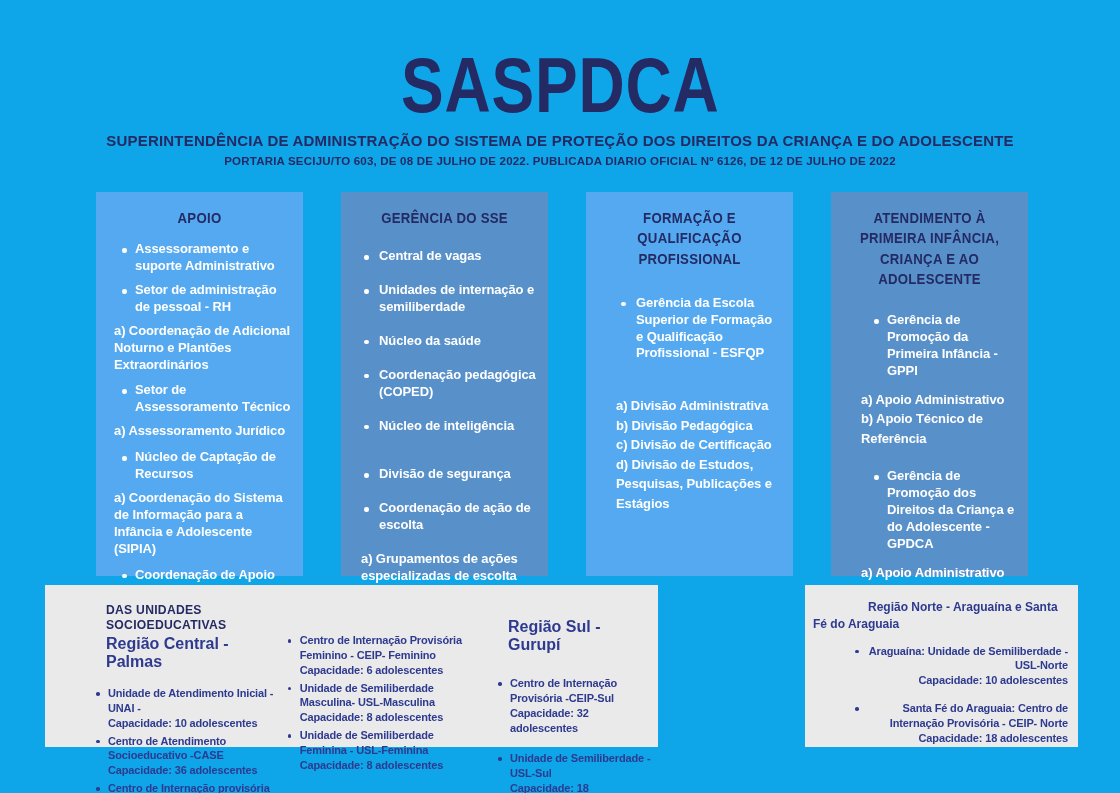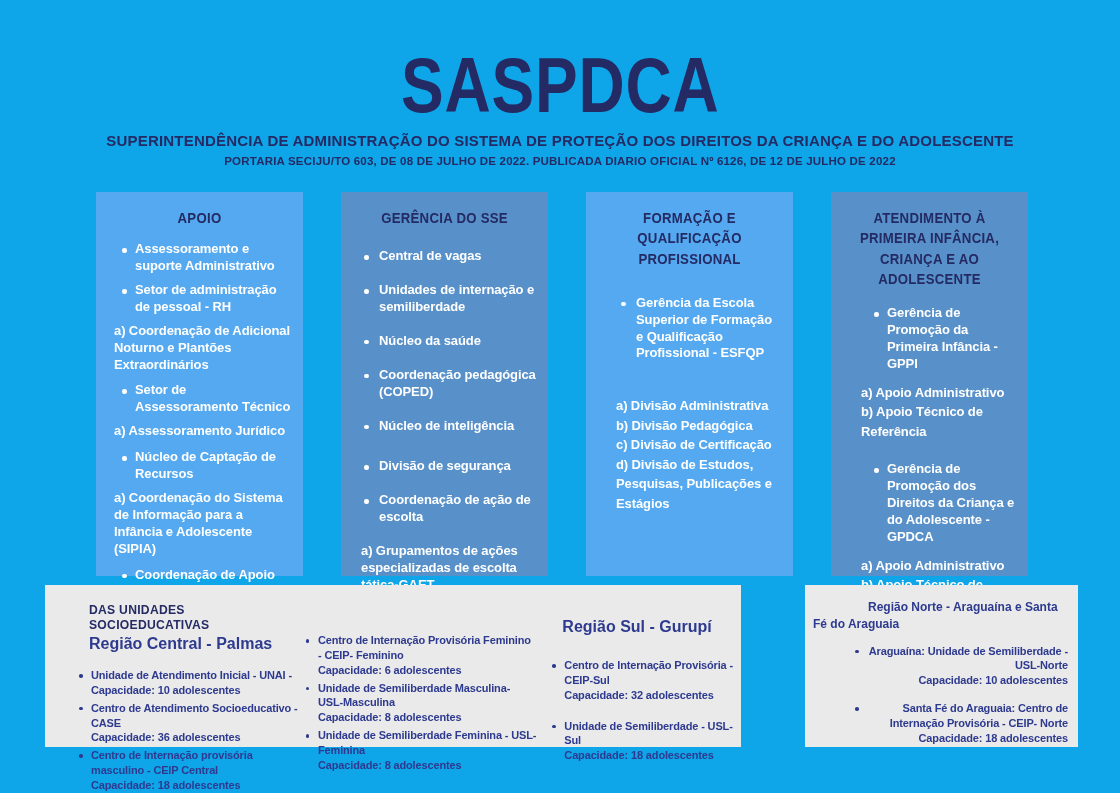--- a/index.html
+++ b/index.html
@@ -22,41 +22,41 @@
   .col.light{background:var(--light-blue);}
   .col.steel{background:var(--steel-blue);}
   .c0{left:96px;  width:207px; --dot:14px; --ind:27px; --plain:6px;}
   .c1{left:341px; width:207px; --dot:11px; --ind:26px; --plain:8px;}
   .c2{left:586px; width:207px; --dot:23px; --ind:38px; --plain:18px;}
   .c3{left:831px; width:197px; --dot:31px; --ind:44px; --plain:18px;}
   .col h2{text-align:center; font-size:15px; line-height:1.35; color:var(--navy);
           font-weight:bold; letter-spacing:.3px;}
   .col h2 .hdr{display:block; transform:scaleX(.88); transform-origin:center top;}
   .c0 h2{margin-bottom:13px;} .c1 h2{margin-bottom:20px;}
-  .c2 h2{margin-bottom:26px;} .c3 h2{margin-bottom:16px;}
+  .c2 h2{margin-bottom:26px;} .c3 h2{margin-bottom:23px;}
   .item{position:relative; color:var(--column-text); font-size:13px; font-weight:bold;
         line-height:1.3; letter-spacing:-.1px;}
   .item.bullet{padding-left:var(--ind);}
   .item.plain{padding-left:var(--plain);}
   .dot{position:absolute; left:var(--dot); top:7px; width:4.5px; height:4.5px;
        border-radius:50%; background:var(--column-text);}
   .c0 .item{margin-bottom:7px;}
   .c0 .item.plain{margin-top:4px; margin-bottom:9px;}
   .c1 .item{margin-bottom:17px;}
-  .c1 .item:nth-of-type(5){margin-bottom:24px;}
+  .c1 .item:nth-of-type(5){margin-bottom:32px;}
   .c1 .item.plain{margin-bottom:12px;}
   .c2 .item.bullet{margin-bottom:34px;}
   .c2 .item.plain{line-height:1.5;}
   .c3 .item.bullet{margin-bottom:10px;}
   .c3 .item.plain{line-height:1.5;}
   .c3 .item.bullet:nth-of-type(4){margin-top:20px;}
 
   
   .panel{position:absolute; top:585px; height:162px; background:var(--panel-gray); color:var(--royal);}
-  .panel-left{left:45px; width:696px; display:flex; padding:17px 6px 0 32px;}
+  .panel-left{left:45px; width:613px; display:flex; padding:17px 6px 0 49px;}
   .panel-right{left:805px; width:273px; padding:14px 10px 0 8px;}
   .ucolA{width:252px;}
   .ucolB{width:258px; margin-top:16px;}
   .ucolC{width:205px; margin-top:16px; margin-left:14px;}
   .upanel-title{font-size:13.5px; font-weight:bold; color:var(--navy); letter-spacing:.3px; margin-left:12px;}
   .upanel-title .hdr{display:inline-block; transform:scaleX(.9); transform-origin:left center;}
   .region{font-size:16px; font-weight:bold; margin-left:12px; margin-top:3px;}
   .ucolC .region{margin-top:0;}
   .ulist{margin-top:15px;}
   .ucolC .ulist{margin-top:22px;}

